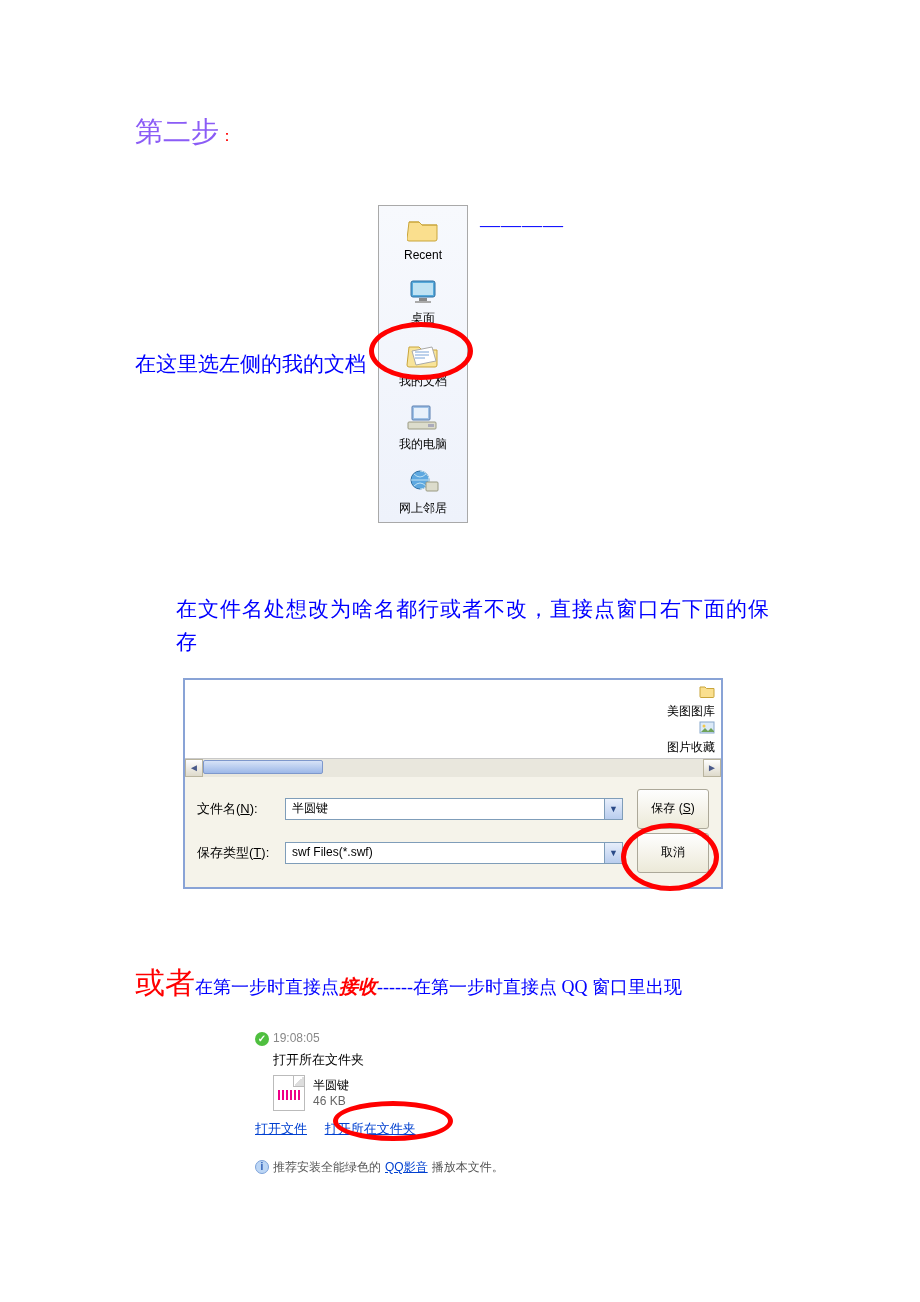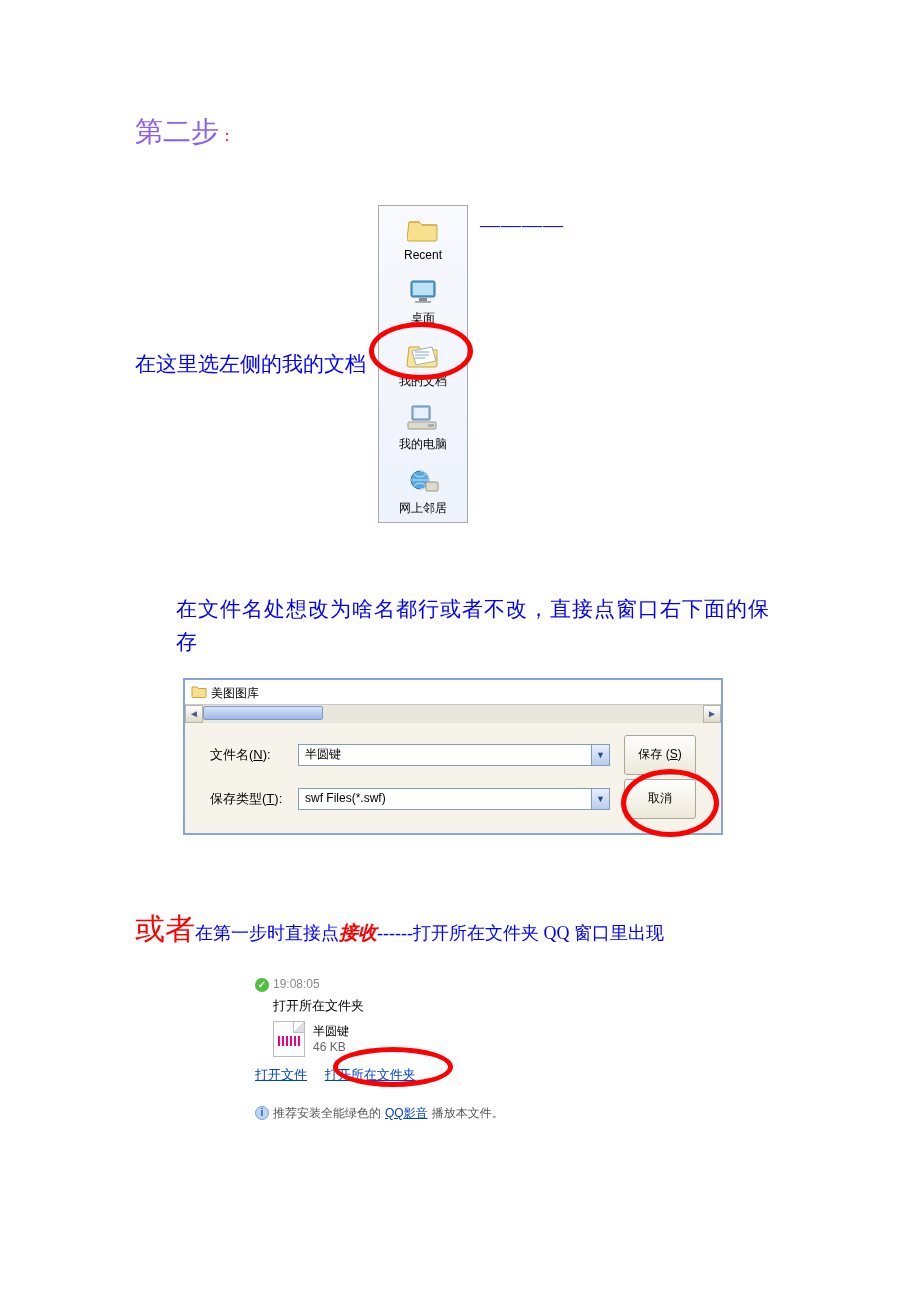--- a/index.html
+++ b/index.html
@@ -59,22 +59,22 @@
     font-family: Tahoma, "SimSun", sans-serif;
     font-size: 13px;
     position: relative;
   }
   .folder-list {
     background: #fff;
     padding: 4px 6px 2px 6px;
     border-bottom: 1px solid #c9c9c9;
   }
   .folder-list .fl {
-    display: flex; align-items: flex-start; gap: 4px;
-    font-size: 12px; color: #000; line-height: 18px;
+    display: flex; align-items: flex-end; gap: 4px;
+    font-size: 12px; color: #000; line-height: 18px; flex-direction: column;
   }
   .fl-icon { width:16px; height:14px; }
   .scrollbar-h {
     height: 18px; background: #e9e7dd;
     border-top: 1px solid #cfcec5;
     display:flex; align-items:center;
   }
   .scrollbar-h .arrow {
     width:18px; height:18px;
     background: linear-gradient(#fefefe,#dedacb);
@@ -83,21 +83,21 @@
     font-size:10px; color:#4a5a8a;
   }
   .scrollbar-h .track { flex:1; background:#e9e7dd; height:18px; position:relative; }
   .scrollbar-h .thumb {
     position:absolute; left:0; top:1px; height:14px; width:120px;
     background: linear-gradient(#d7e3f7,#9db8e8);
     border:1px solid #7e98cc;
     border-radius:2px;
   }
   .form-area { padding: 8px 8px 10px 8px; }
-  .form-row { display:flex; align-items:center; gap:8px; margin: 4px 17px; }
+  .form-row { display:flex; align-items:center; gap:8px; margin: 4px 4px; }
   .form-row .flabel { width: 80px; font-size:13px; color:#000; }
   .form-row .flabel u { text-decoration: underline; }
   .combo {
     flex:1; height:22px;
     background:#fff;
     border:1px solid #7f9db9;
     display:flex; align-items:center; justify-content:space-between;
     padding: 0 0 0 6px;
     font-size:12px;
   }
@@ -245,20 +245,28 @@
 
 <div class="instr-blue" style="letter-spacing:1px;margin-left:41px;">在文件名处想改为啥名都行或者不改，直接点窗口右下面的保存</div>
 
 <div class="savefrag">
   <div class="folder-list">
     <div class="fl">
       <svg class="fl-icon" viewBox="0 0 16 14">
           <path d="M1 3 h5 l1.5 1.5 H15 v8 a1 1 0 0 1 -1 1 H2 a1 1 0 0 1 -1 -1 z" fill="#fadf8e" stroke="#c9a53a"></path>
         </svg>
       <span>美图图库</span>
+    </div>
+    <div class="fl">
+      <svg class="fl-icon" viewBox="0 0 16 14">
+          <rect x="1" y="2" width="14" height="11" fill="#dceaf7" stroke="#88a8cc"></rect>
+          <circle cx="5" cy="6" r="1.5" fill="#f3c94a"></circle>
+          <path d="M2 12 l4 -4 l3 3 l3 -3 l3 3 v1 H2 z" fill="#6fa35a"></path>
+        </svg>
+      <span>图片收藏</span>
     </div>
   </div>
   <div class="scrollbar-h">
     <div class="arrow">◄</div>
     <div class="track">
         <div class="thumb"></div>
       </div>
     <div class="arrow">►</div>
   </div>
   <div class="form-area">
@@ -280,21 +288,21 @@
         <span>swf Files(*.swf)</span>
         <span class="dd">▼</span>
       </div>
       <div class="winbtn">取消</div>
     </div>
   </div>
   <div class="save-ring"></div>
 </div>
 
 <div class="alt-para">
-  <span class="alt-or">或者</span><span class="alt-body">在第一步时直接点</span><span class="alt-accept">接收</span><span class="alt-dash">------</span><span class="alt-body">打开所在文件夹 QQ 窗口里出现</span>
+  <span class="alt-or">或者</span><span class="alt-body">在第一步时直接点</span><span class="alt-accept">接收</span><span class="alt-dash">------</span><span class="alt-body">在第一步时直接点 QQ 窗口里出现</span>
 </div>
 
 <div class="qq-snip">
   <div class="ts">
     <span class="ok">✓</span>
     <span>19:08:05</span>
   </div>
   <div class="status">打开所在文件夹</div>
   <div class="file-row">
     <div class="file-ico">

